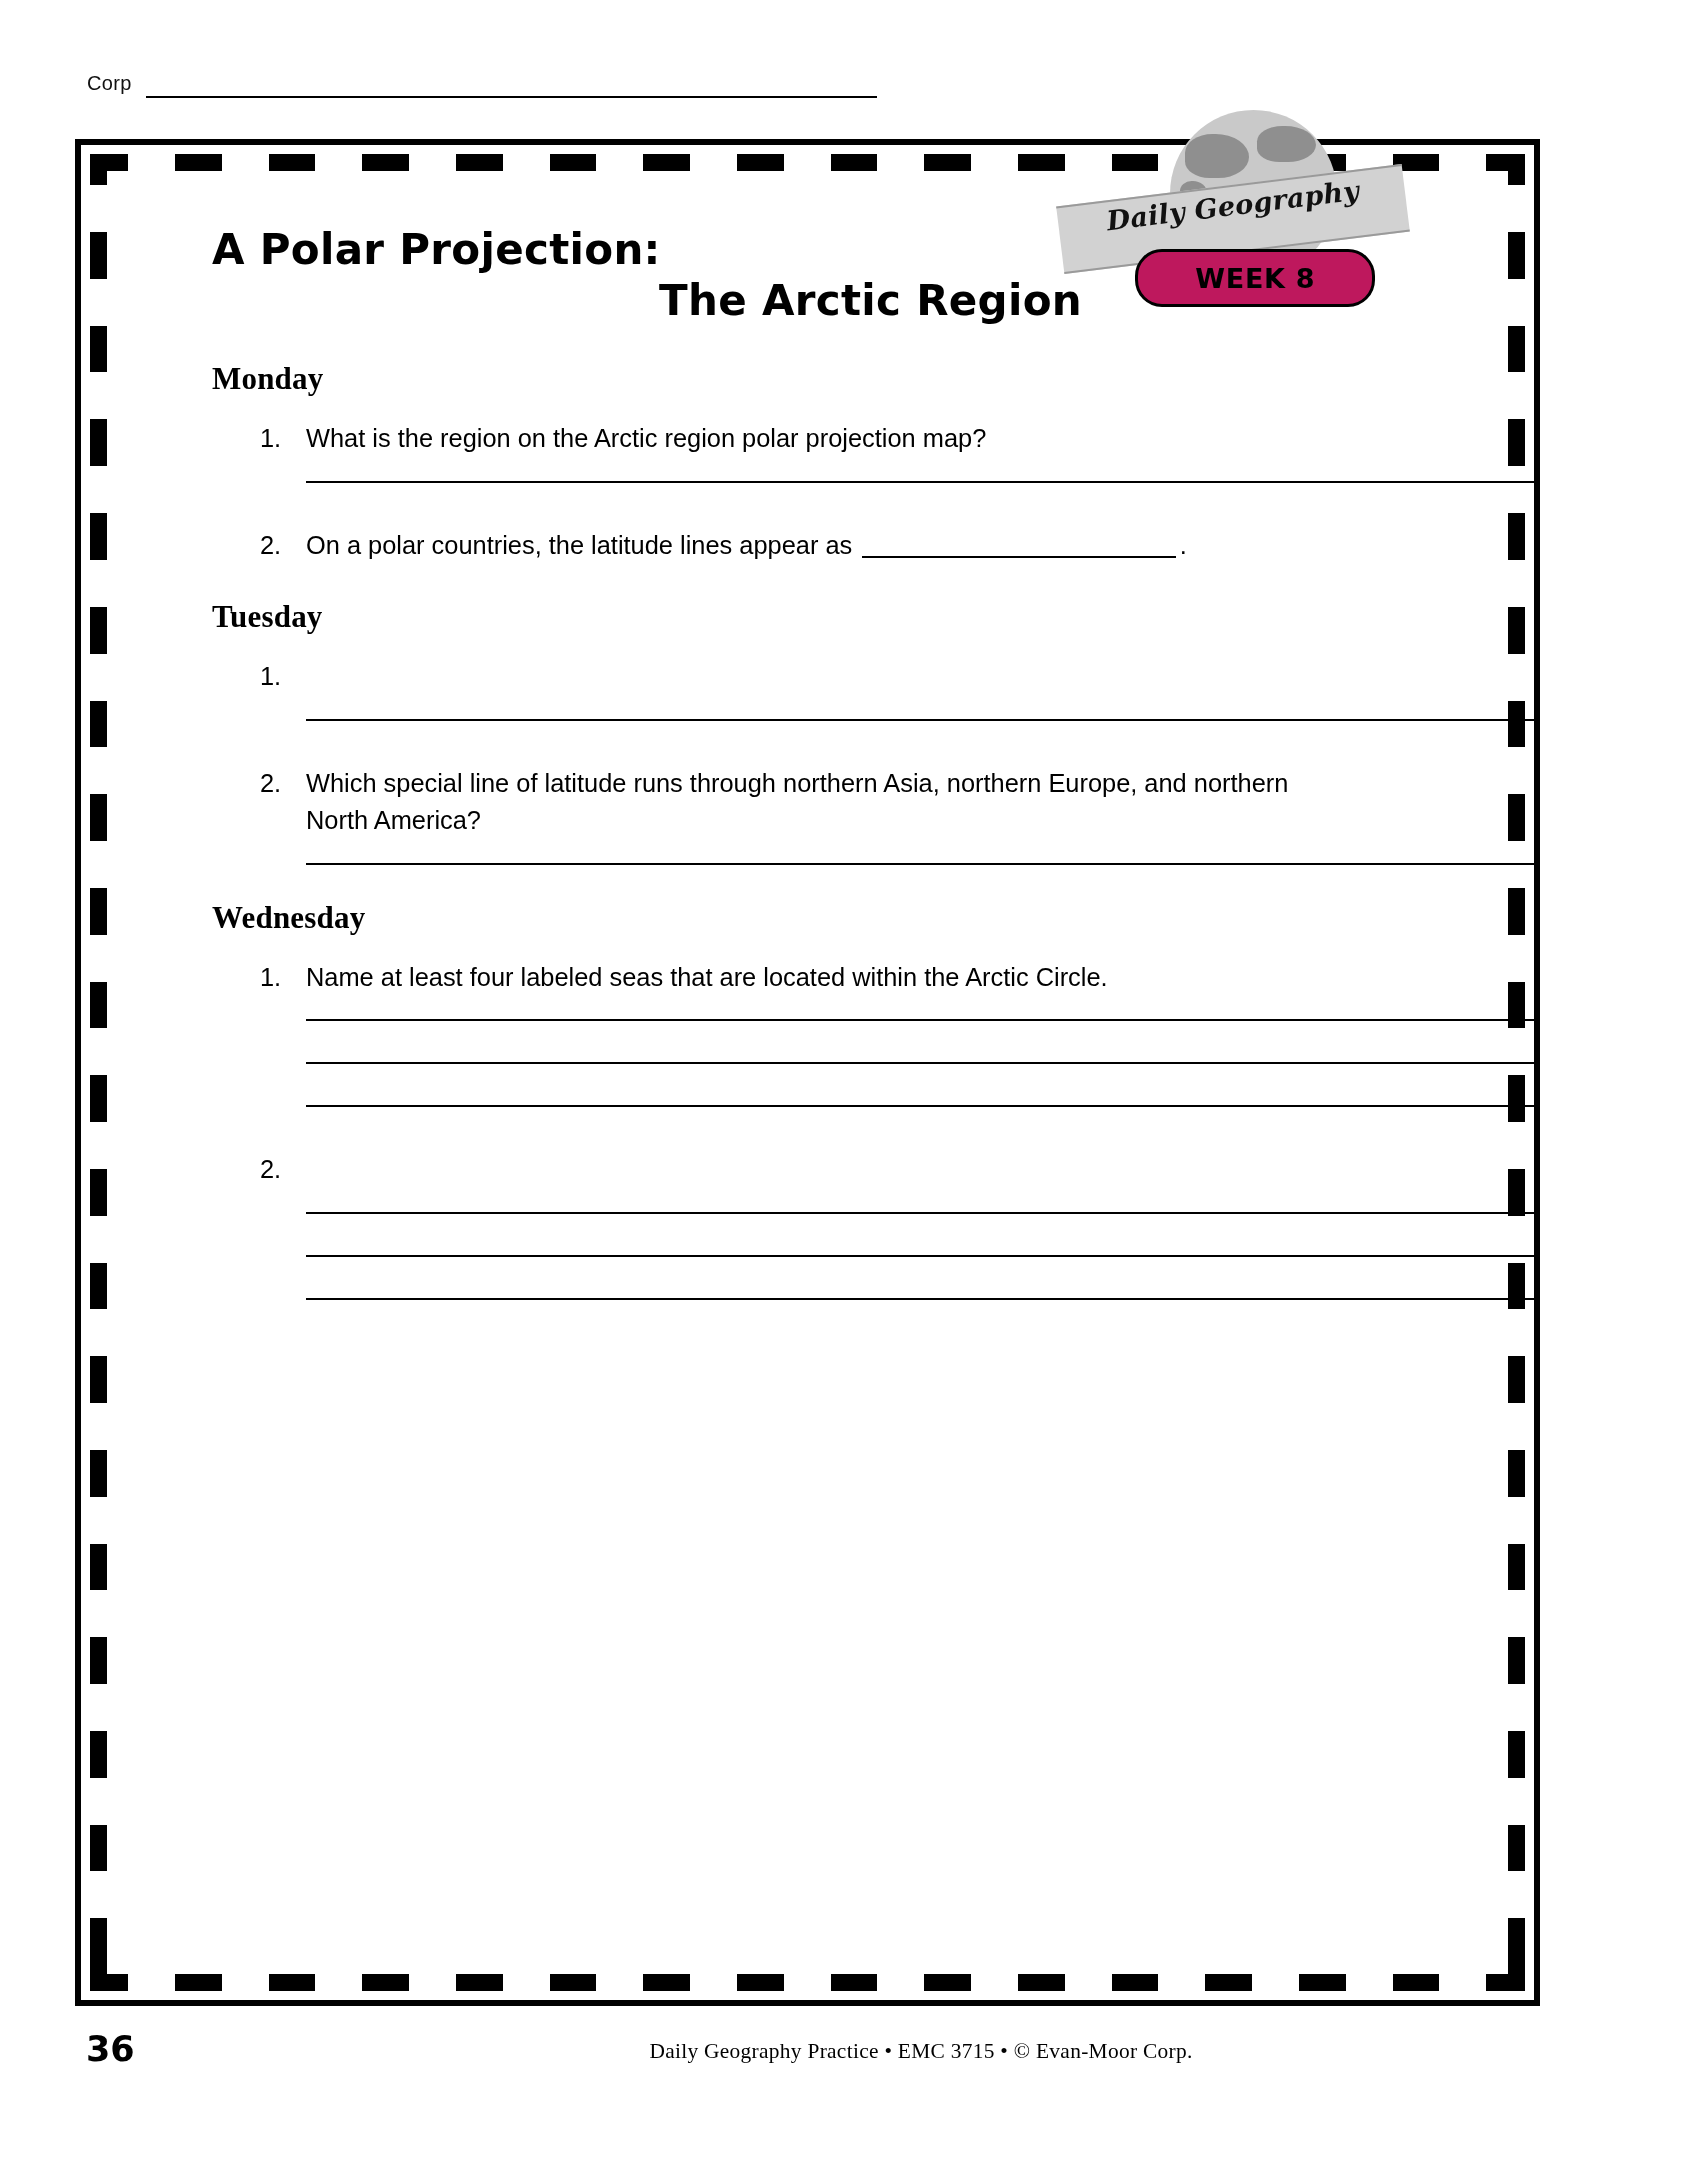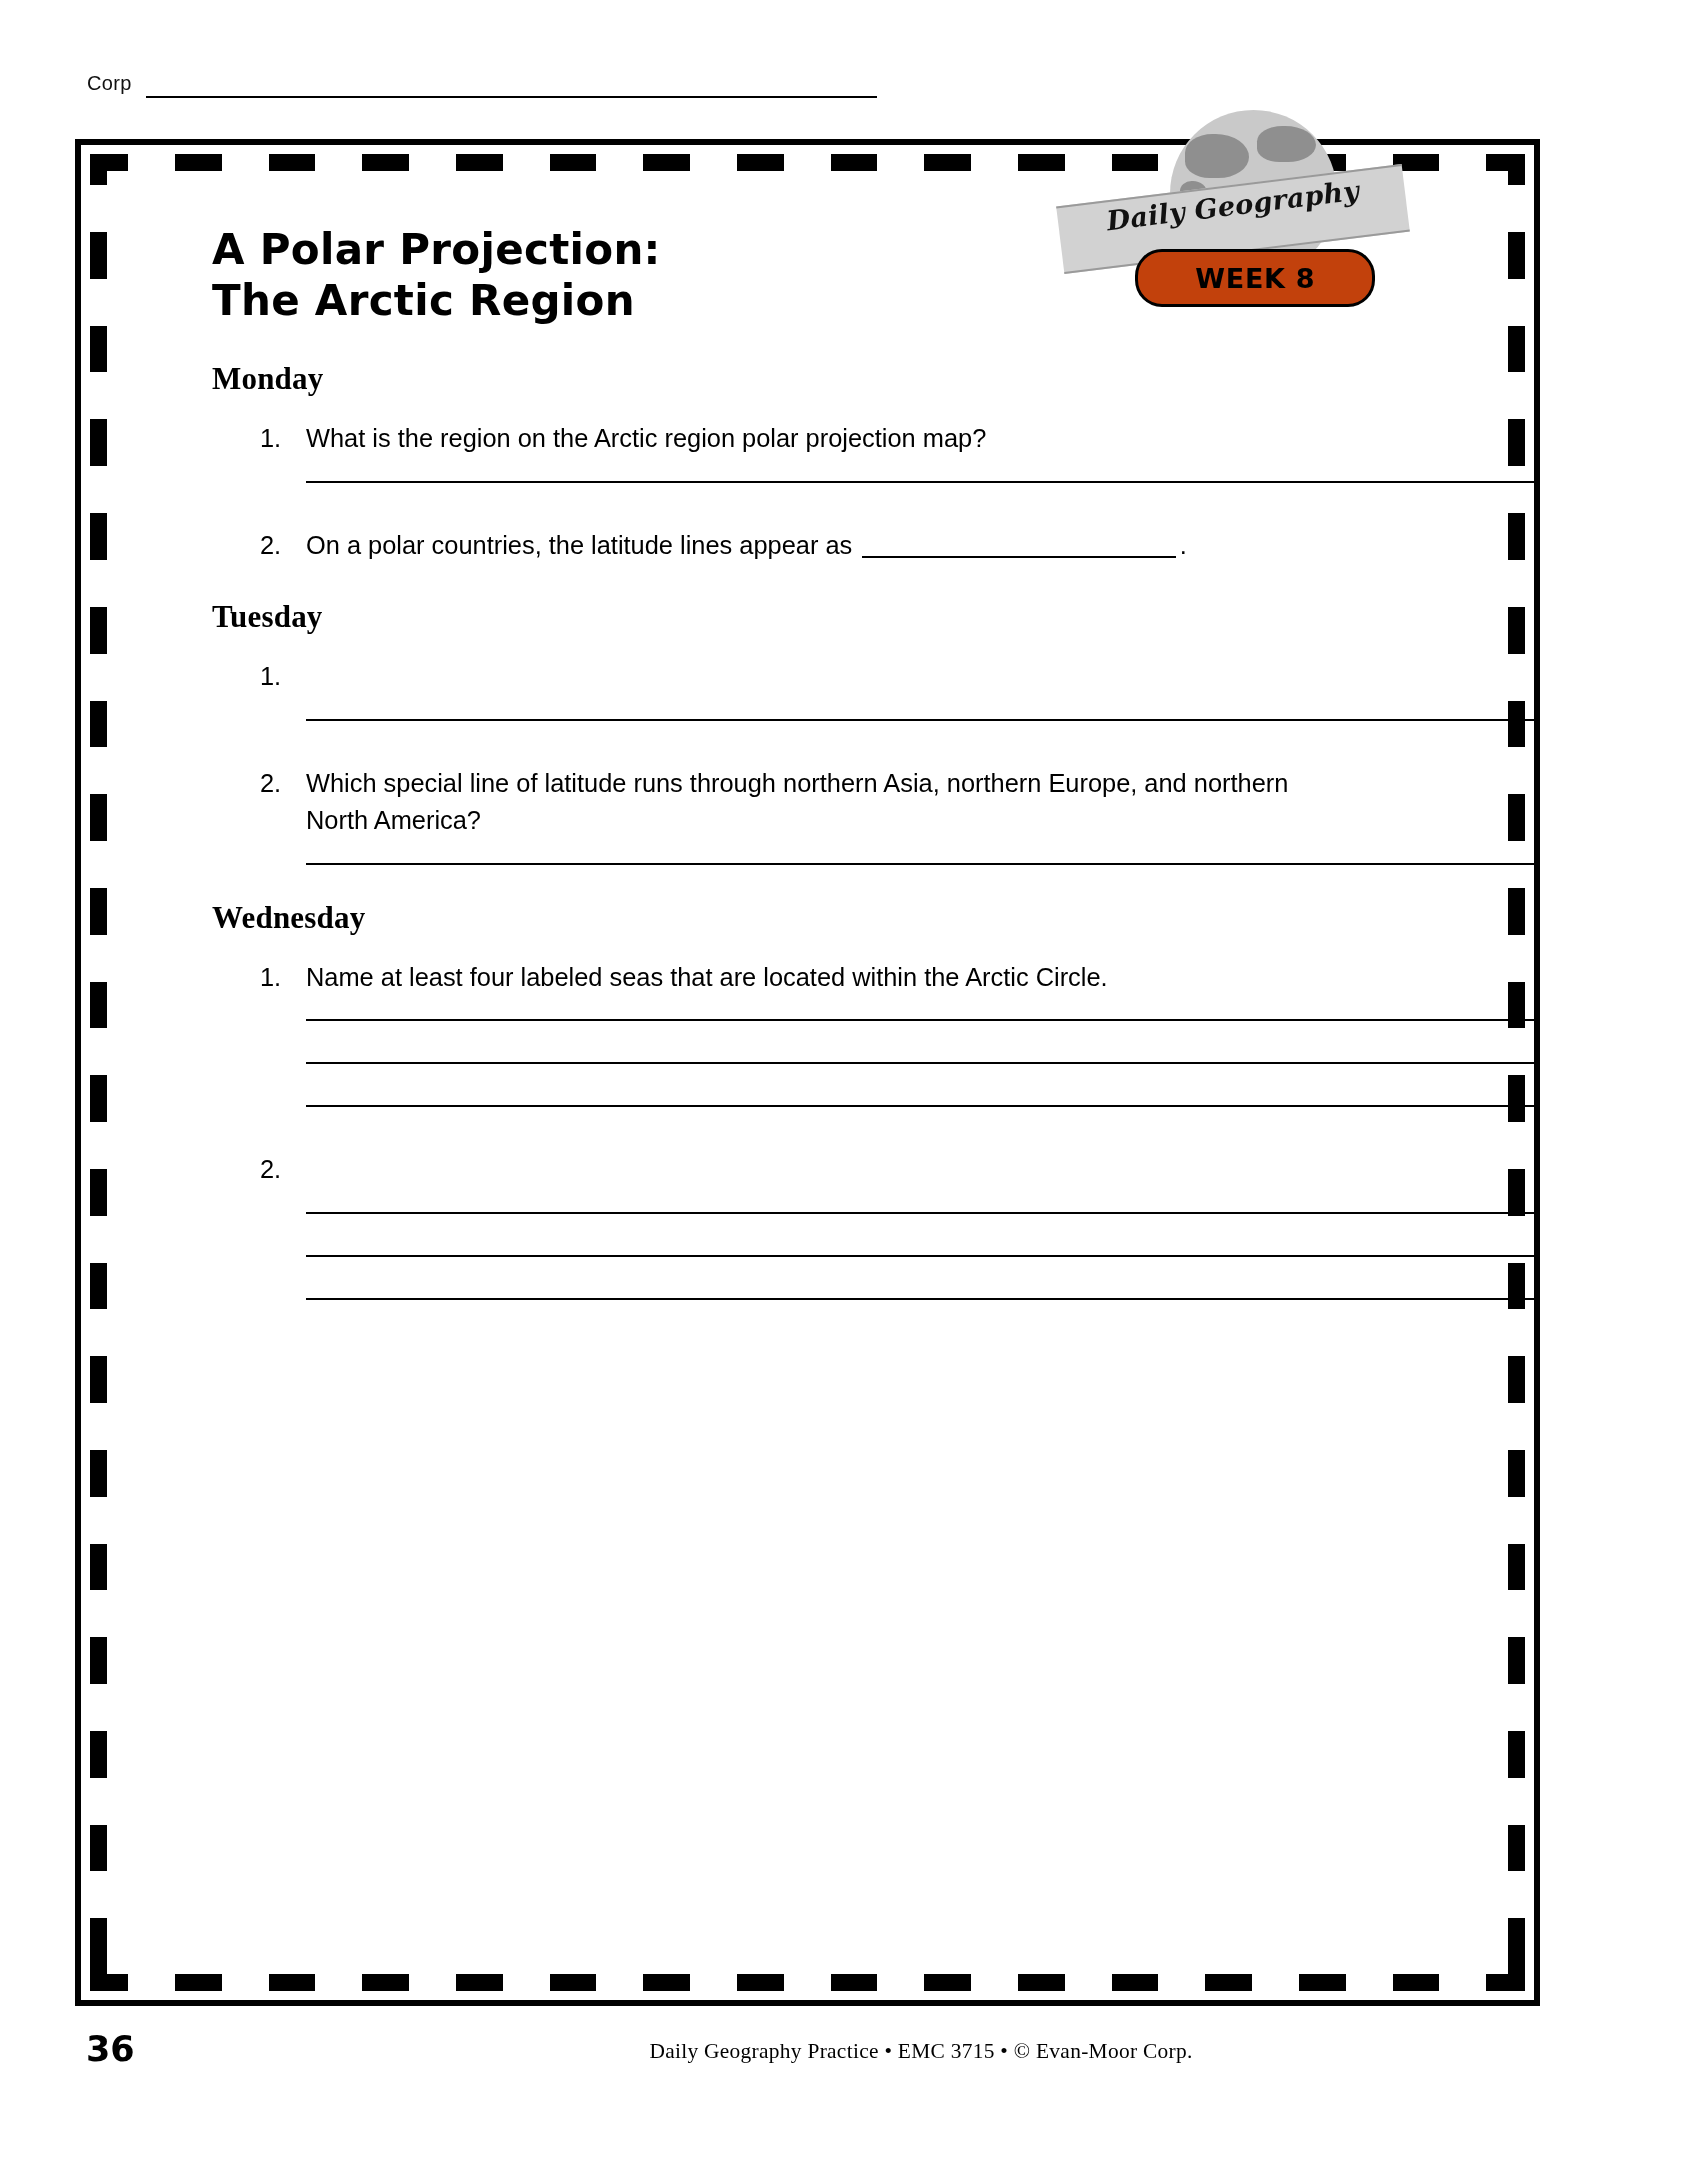--- a/index.html
+++ b/index.html
@@ -73,21 +73,21 @@
   
   .title {
     font-family: "DejaVu Sans", sans-serif;
     font-weight: bold;
     font-size: 42px;
     line-height: 1.22;
     letter-spacing: 0.3px;
     margin-top: 39px;
     max-width: 870px;
   }
-  .title .line2 { display:block; }
+  .title .line2 { display:block;text-align:right; }
 
   
   .day {
     font-family: "Liberation Serif", serif;
     font-weight: bold;
     font-size: 31px;
     margin-top: 35px;
     margin-bottom: 2.7px;
     letter-spacing: 0.2px;
   }
@@ -181,21 +181,21 @@
     text-align: center;
   }
   .week-badge {
     position: absolute;
     left: 83px;
     top: 139px;
     width: 234px;
     height: 52px;
     border: 3.3px solid #000;
     border-radius: 27px;
-    background: #c2410c;
+    background: #be185d;
     display: flex;
     align-items: center;
     justify-content: center;
     font-family: "DejaVu Sans", sans-serif;
     font-weight: bold;
     font-size: 27px;
     letter-spacing: 0.7px;
   }
 
   

